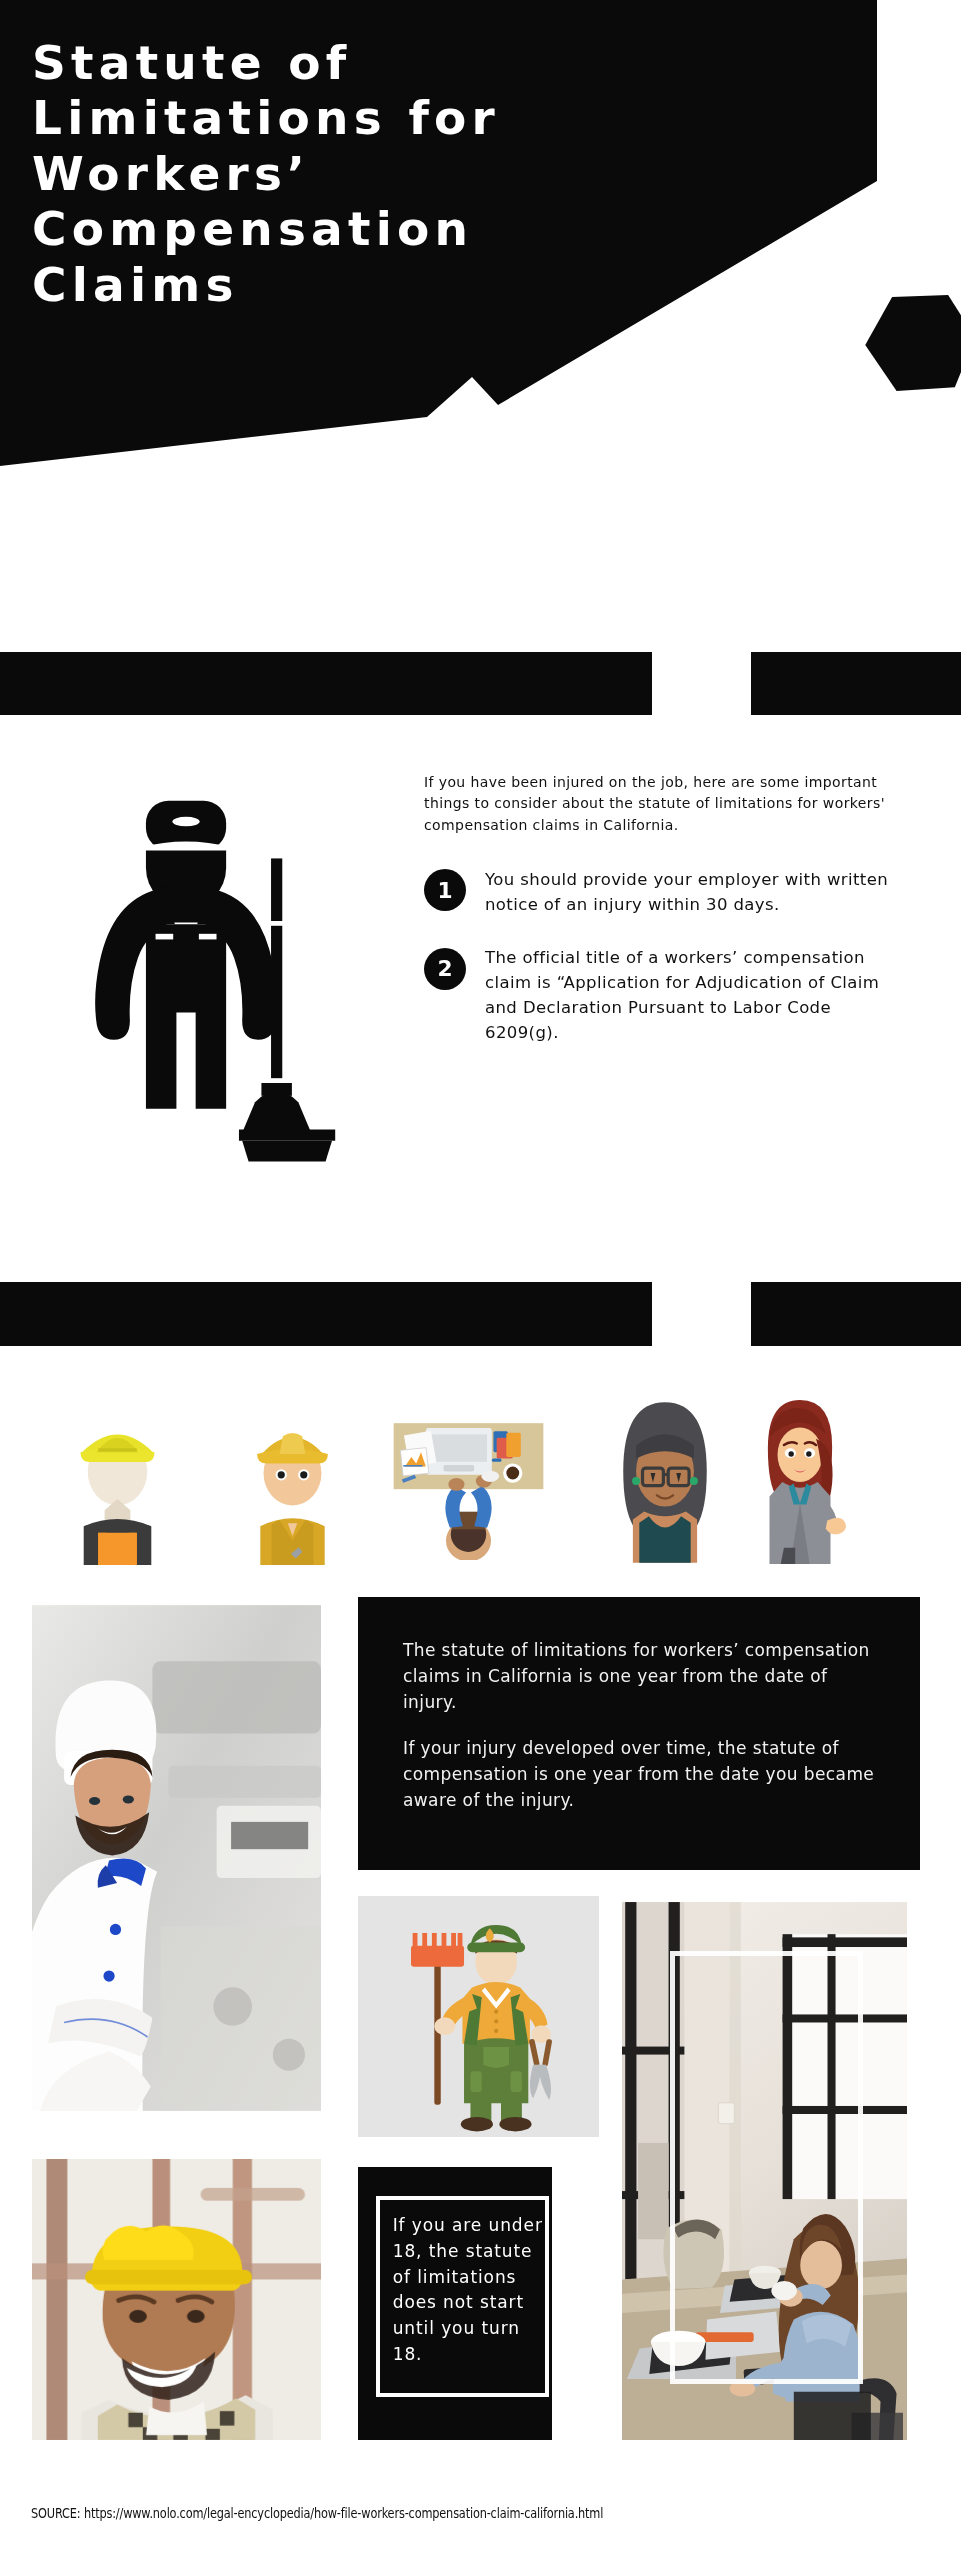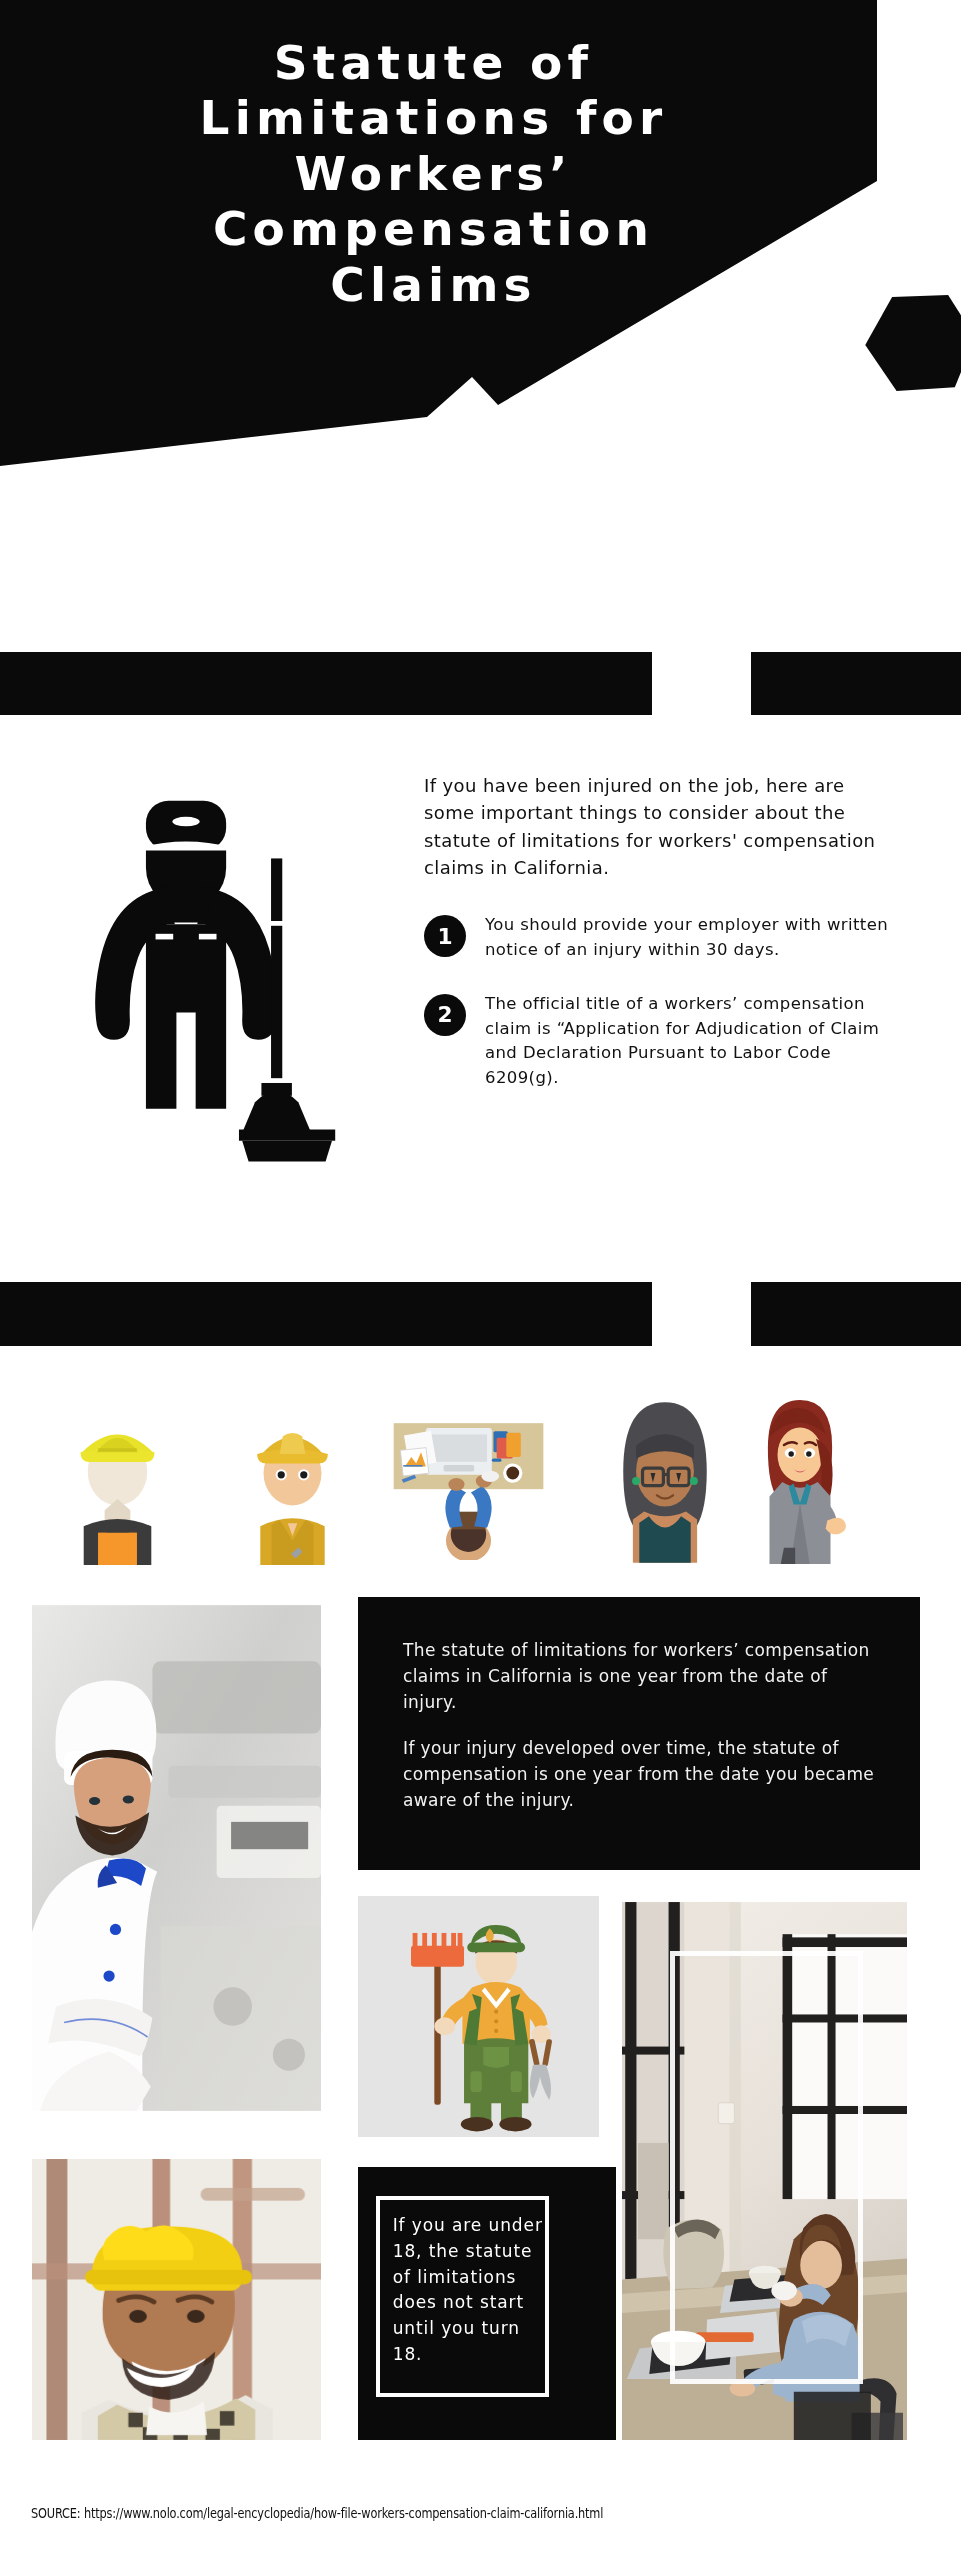--- a/index.html
+++ b/index.html
@@ -37,36 +37,35 @@
   .header-title{
     position:absolute;
     left:32px; top:35px;
     width:803px;
     color:#ffffff;
     font-size:47px;
     font-weight:700;
     letter-spacing:5.2px;
     line-height:1.18;
     white-space:pre-line;
-    text-align:center;
   }
 
   
   .bar{position:absolute;background:#0a0a0a;}
   .bar-a{left:0;   top:652px;  width:652px; height:63px;}
   .bar-b{left:751px;top:652px;  width:211px; height:63px;}
   .bar-c{left:0;   top:1282px; width:652px; height:64px;}
   .bar-d{left:751px;top:1282px; width:211px; height:64px;}
 
   
   .worker-icon{position:absolute; left:56px; top:767px; width:313px; height:401px;}
   .intro-col{position:absolute; left:424px; top:772px; width:466px;}
   .intro-para{
     color:#111111;
-    font-size:18px;
+    font-size:14px;
     line-height:1.52;
     letter-spacing:0.4px;
     margin:0;
   }
   .numlist{margin-top:32px;}
   .numrow{display:flex; align-items:flex-start; margin-bottom:29px;}
   .numbadge{
     flex:0 0 auto;
     width:42px;height:42px;border-radius:50%;
     background:#0a0a0a;color:#ffffff;
@@ -114,21 +113,21 @@
 
   
   .gardener-card{
     position:absolute;left:358px;top:1896px;
     width:241px;height:241px;background:#e4e4e4;
   }
 
   
   .under18-box{
     position:absolute;left:358px;top:2167px;
-    width:258px;height:273px;background:#0a0a0a;
+    width:194px;height:273px;background:#0a0a0a;
   }
   .under18-inner{
     position:absolute;left:17.7px;top:29px;
     width:173px;height:201px;
     border:4px solid #ffffff;
     box-sizing:border-box;
     overflow:hidden;
   }
   .under18-text{
     color:#ffffff;

